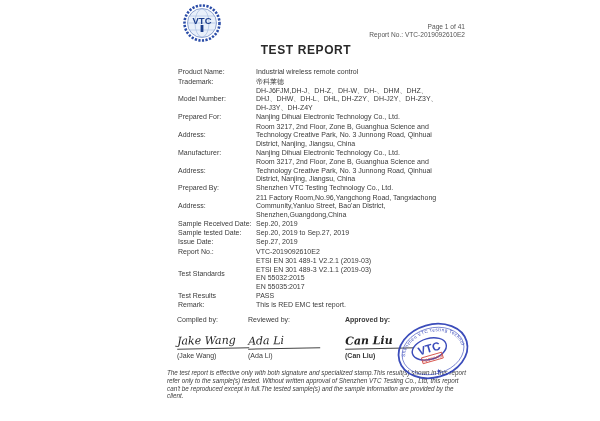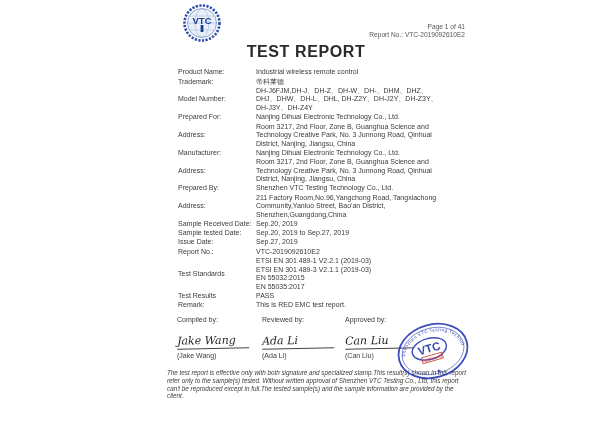--- a/index.html
+++ b/index.html
@@ -8,37 +8,37 @@
     font-family:"Liberation Sans", sans-serif;color:#3a3a3a;overflow:hidden;
   }
   
   .logo{position:absolute;left:182px;top:3px;width:40px;height:40px;}
   .header-right{
     position:absolute;top:23px;right:135px;text-align:right;
     font-size:6.6px;line-height:8px;color:#555;
   }
   .title{
     position:absolute;top:43px;left:150px;width:312px;text-align:center;
-    font-size:16px;font-weight:bold;letter-spacing:.6px;color:#2a2a2a;
+    font-size:12px;font-weight:bold;letter-spacing:.6px;color:#2a2a2a;
   }
   
   .fields{position:absolute;left:178px;top:68px;width:272px;}
   .frow{display:flex;align-items:center;padding:.4px 0;}
   .flabel{width:78px;flex:0 0 78px;font-size:7px;line-height:8.5px;color:#3a3a3a;}
   .fvalue{width:192px;flex:0 0 192px;font-size:7px;line-height:8.5px;color:#3a3a3a;white-space:pre-line;}
   
   .sigcol{position:absolute;top:316px;width:72px;}
   .sigcol .role{font-size:7px;color:#3a3a3a;margin-bottom:2px;}
   .sigcol .sig{
     height:22px;display:flex;align-items:flex-end;
     font-family:"DejaVu Serif", serif;font-style:italic;font-size:11px;color:#1f1f1f;
     border-bottom:1px solid #444;transform:rotate(-1deg);padding-bottom:1px;
   }
   .sigcol .name{font-size:7px;margin-top:2.5px;color:#3a3a3a;}
-  #sig-1{left:177px;} #sig-2{left:262px;} #sig-3{left:345px;}
+  #sig-1{left:177px;} #sig-2{left:248px;} #sig-3{left:345px;font-weight:bold;}
   
   .footer{
     position:absolute;left:167px;top:369px;width:300px;
     font-size:6.3px;line-height:7.8px;font-style:italic;color:#3c3c3c;
   }
   
   .stamp{position:absolute;left:394px;top:320px;width:78px;height:62px;opacity:.92;z-index:5;}
 </style>
 </head>
 <body>

